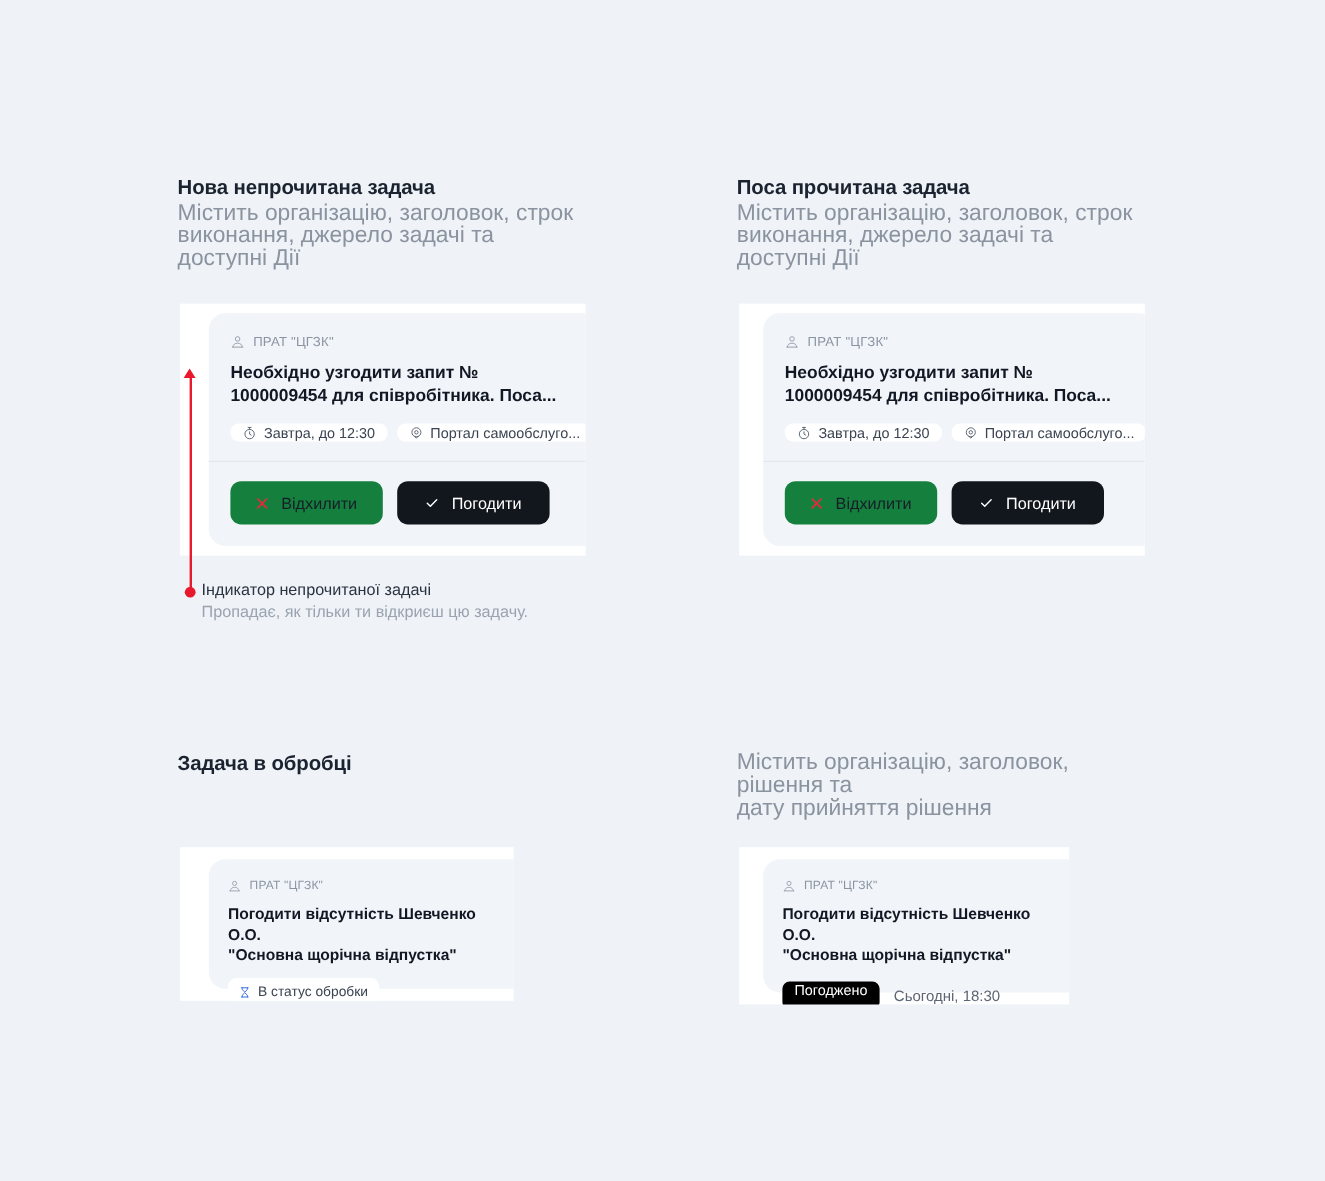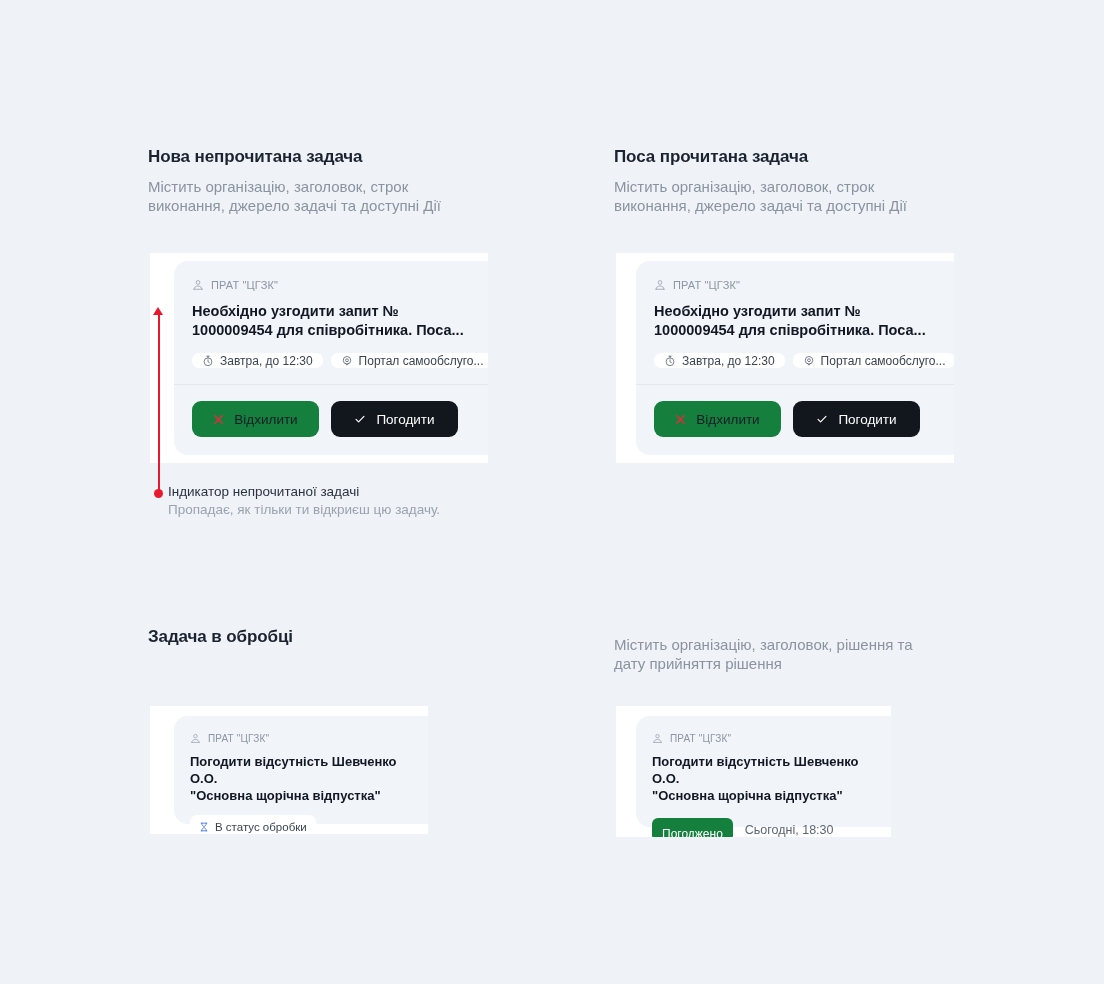--- a/index.html
+++ b/index.html
@@ -30,22 +30,21 @@
   .section-title {
     font-size: 17px;
     font-weight: bold;
     color: #1b2330;
     letter-spacing: -0.1px;
     line-height: 22px;
     white-space: nowrap;
   }
 
   .section-desc {
-    margin-top: 9px;
-    font-size: 15px;
+    font-size: 19px;
     font-weight: normal;
     color: #8a939f;
     line-height: 19px;
     white-space: pre-line;
   }
 
   
   .frame {
     position: absolute;
     background: #ffffff;
@@ -153,27 +152,27 @@
 
   
   .status-row {
     display: flex;
     align-items: center;
     gap: 12px;
     margin-top: 14px;
   }
 
   .badge-green {
-    background: #15803d;
+    background: #000000;
     color: #ffffff;
     border-radius: 6px;
     height: 23px;
     padding: 0 10px;
     display: flex;
-    align-items: flex-end;
+    align-items: flex-start;
     font-size: 12px;
     white-space: nowrap;
   }
 
   .status-date {
     font-size: 12.5px;
     color: #5d6675;
     white-space: nowrap;
   }
 

